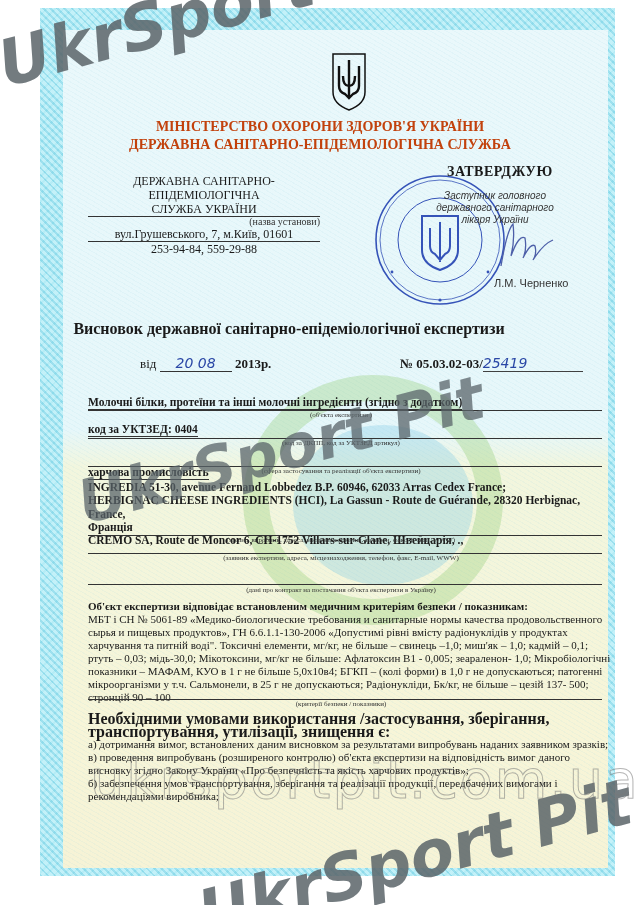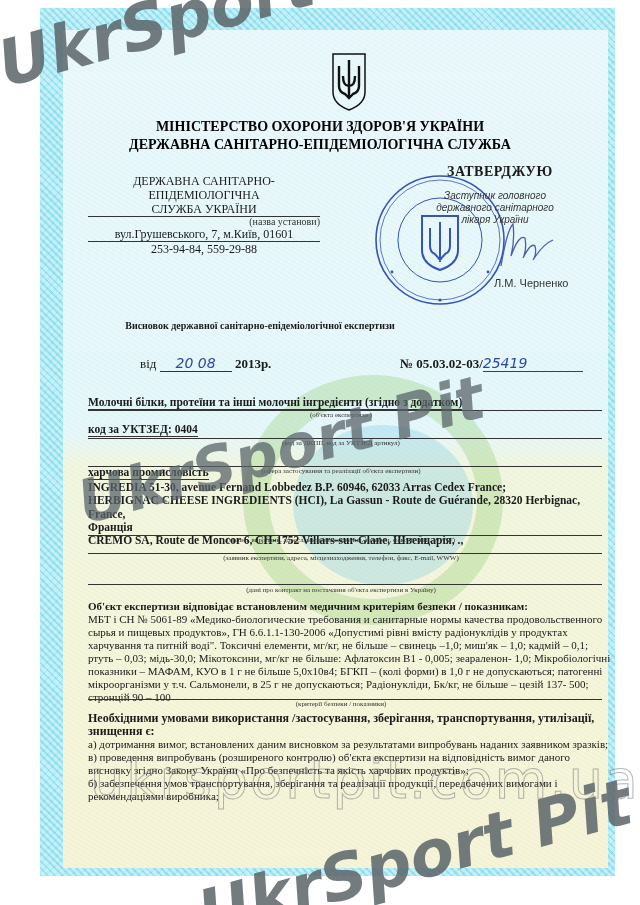--- a/index.html
+++ b/index.html
@@ -36,53 +36,53 @@
   .emblem-bg2 {
     position:absolute; left:230px; top:395px; width:180px; height:160px;
     border-radius:50%;
     background:rgba(120,200,230,0.30);
   }
   .trident {
     position:absolute; left:331px; top:52px; width:36px; height:60px;
   }
   .ministry {
     position:absolute; left:0; width:640px; top:118px;
-    text-align:center; font-weight:bold; font-size:14px; line-height:18px; color:#000000;
+    text-align:center; font-weight:bold; font-size:14px; line-height:18px; color:#c2410c;
   }
   .org-block {
     position:absolute; left:88px; top:174px; width:232px; text-align:center;
     font-size:12px; line-height:14px;
   }
   .uline { border-bottom:1px solid #333; }
   .cap { font-size:10px; line-height:10px; color:#333;text-align:right; }
   .approve-title { position:absolute; left:447px; top:164px; font-weight:bold; font-size:14px; letter-spacing:0.5px; }
   .approve-pos {
     position:absolute; left:425px; top:190px; width:140px; text-align:center;
     font-family:"Liberation Sans","DejaVu Sans",sans-serif; font-size:10px; line-height:12px; color:#333;font-style:italic;
   }
   .approve-name {
     position:absolute; left:494px; top:277px; font-family:"Liberation Sans","DejaVu Sans",sans-serif;
     font-size:11px; color:#333;
   }
   .stamp { position:absolute; left:372px; top:172px; width:136px; height:136px; }
   .signature { position:absolute; left:497px; top:220px; width:60px; height:50px; }
-  .doc-title { position:absolute; left:0; width:520px; top:320px; text-align:center; font-weight:bold; font-size:10px; }
+  .doc-title { position:absolute; left:0; width:520px; top:320px; text-align:center; font-weight:bold; font-size:16px;padding-left:29px; }
   .date-line { position:absolute; left:140px; top:355px; font-size:13px; }
   .date-line .hand { display:inline-block; width:72px; border-bottom:1px solid #333; color:#2a47a6; font-family:"DejaVu Sans",sans-serif; font-style:italic; font-size:14px; text-align:center; }
   .num-line { position:absolute; left:400px; top:355px; font-size:13px; font-weight:bold; }
   .num-line .hand { display:inline-block; width:100px; border-bottom:1px solid #404040; color:#2a47a6; font-family:"DejaVu Sans",sans-serif; font-style:italic; font-weight:normal; font-size:14px; }
   .field { position:absolute; left:88px; width:525px; font-size:11.5px; font-weight:bold; line-height:14px; }
   .field .val { display:inline-block; border-bottom:1px solid #333; }
   .rule { position:absolute; left:88px; width:514px; border-top:1px solid #333; }
   .caption { position:absolute; left:84px; width:514px; text-align:center; font-size:7px; color:#333; }
   .producers { position:absolute; left:88px; top:481px; width:530px; font-size:11.5px; font-weight:bold; line-height:13.3px; }
   .criteria { position:absolute; left:88px; top:600px; width:525px; font-size:11px; line-height:13px; }
   .criteria .head { font-weight:bold; }
   .conditions { position:absolute; left:88px; top:712px; width:525px; font-size:11px; line-height:13px; }
-  .conditions .head { font-weight:bold; font-size:12px; }
+  .conditions .head { font-weight:bold; font-size:16px; }
   .wm {
     position:absolute; font-family:"DejaVu Sans","Liberation Sans",sans-serif; font-style:italic; font-weight:bold;
     color:rgba(90,100,105,0.85); white-space:nowrap; pointer-events:none;
   }
   .wm-outline {
     position:absolute; font-family:"DejaVu Sans",sans-serif; font-size:54px; color:transparent;
     -webkit-text-stroke:1px rgba(120,120,120,0.55); white-space:nowrap; letter-spacing:2px;
   }
 </style>
 </head>

